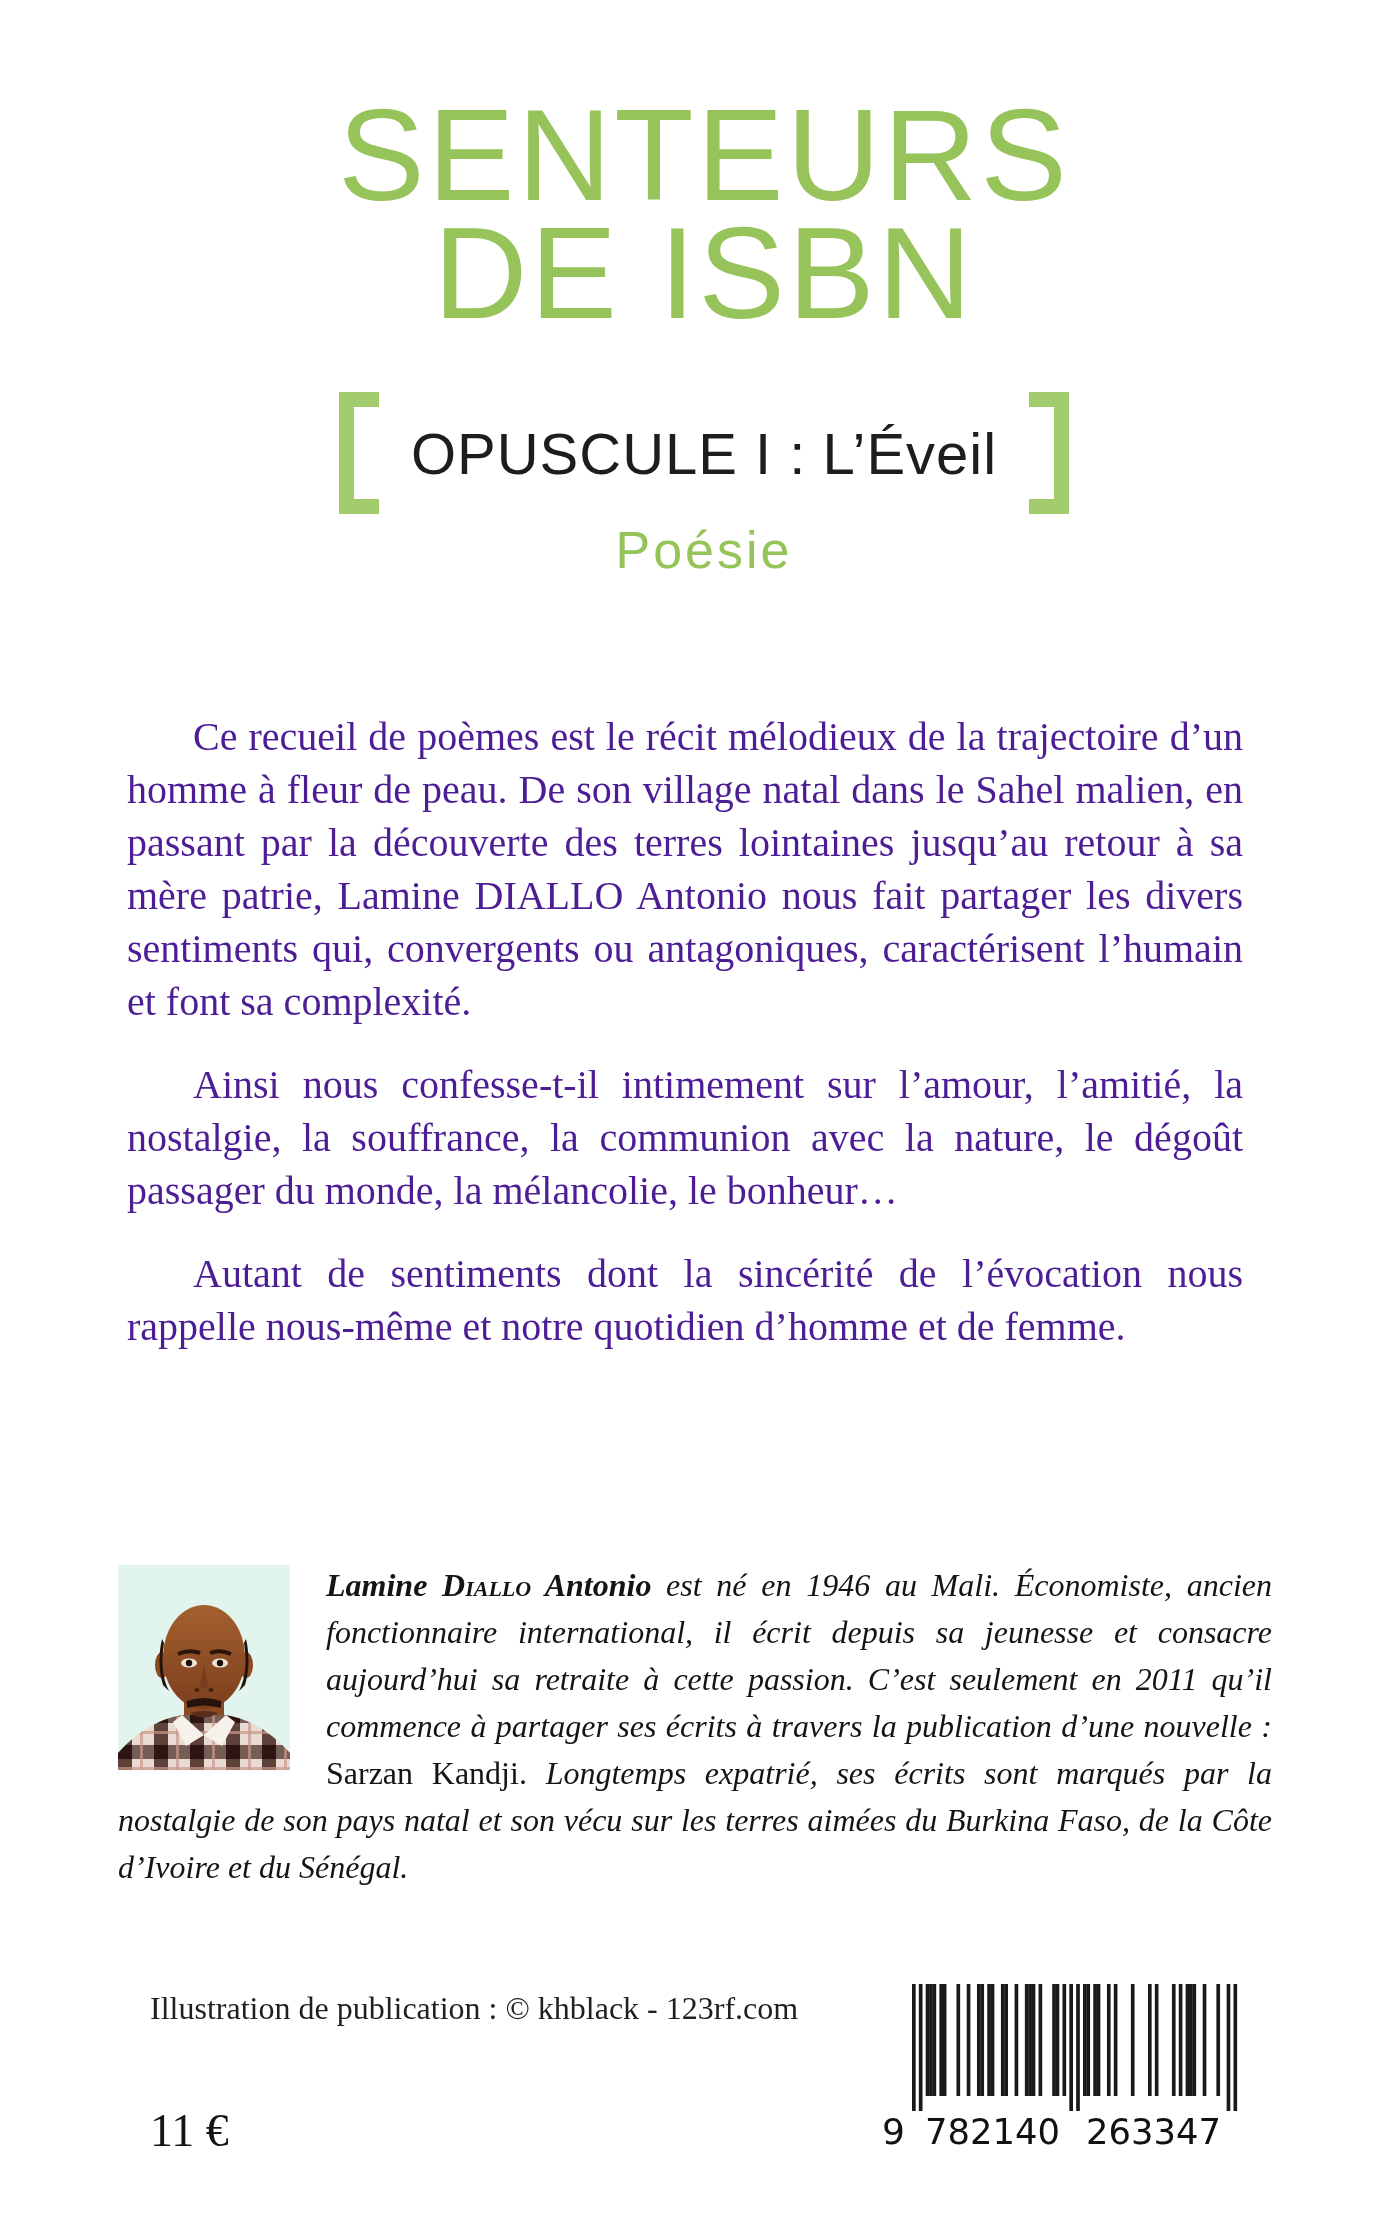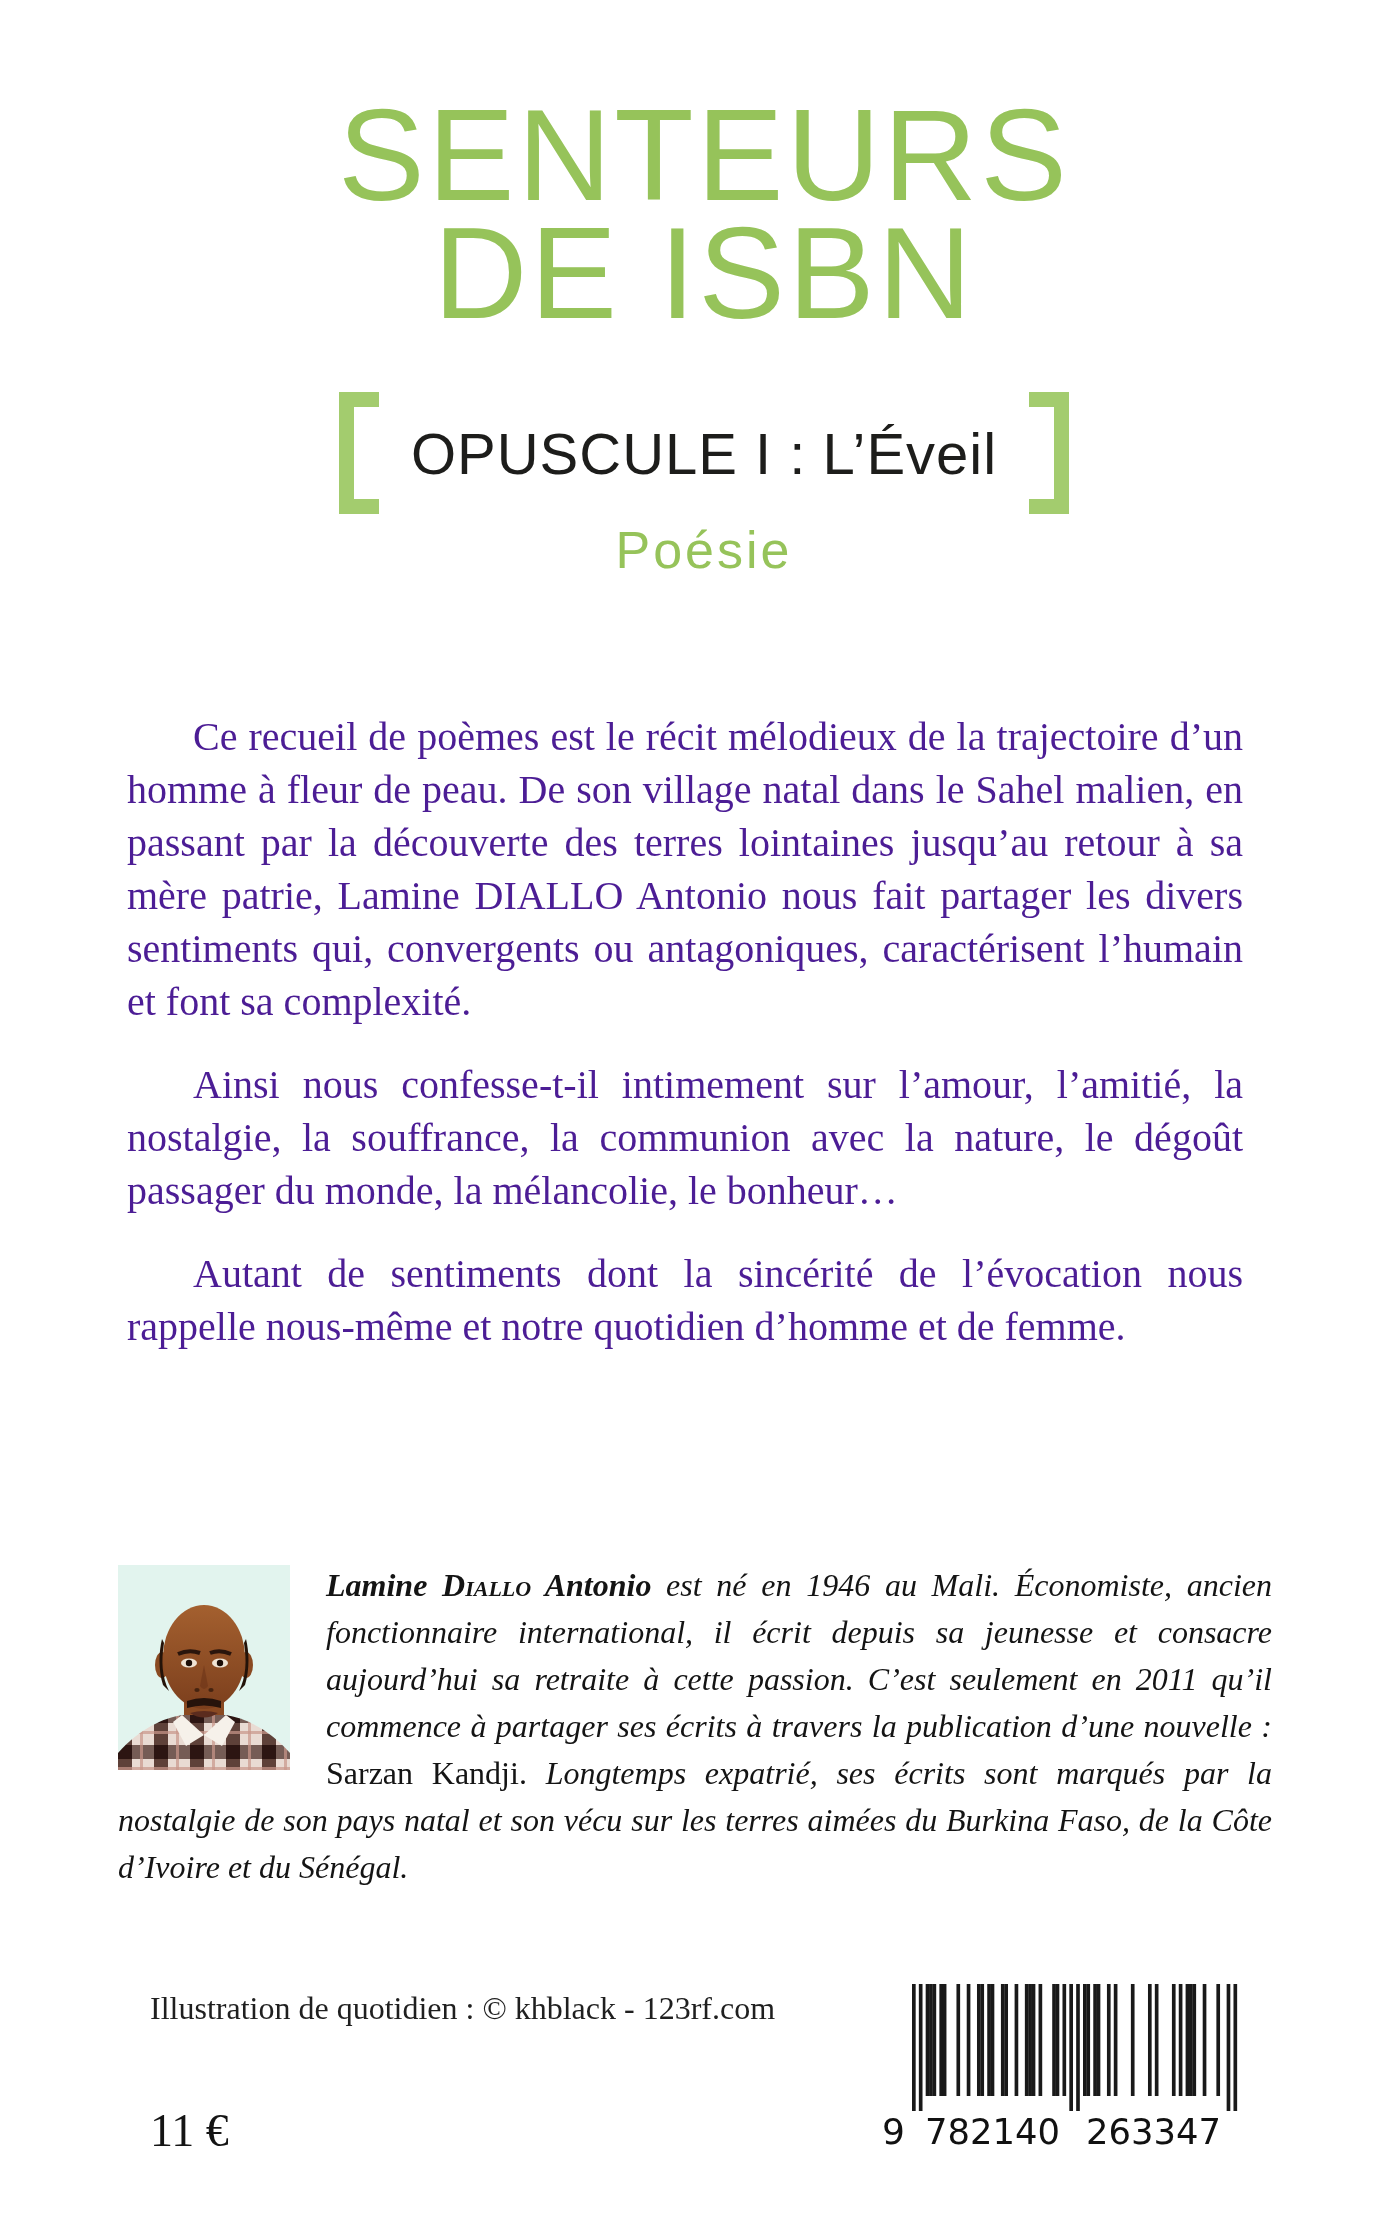--- a/index.html
+++ b/index.html
@@ -131,21 +131,21 @@
         <path d="M86,100 L82,121 Q86,127 90,121 L86,100 Z" fill="#6f3618" opacity="0.65"></path>
         <ellipse cx="79" cy="125" rx="2.6" ry="2" fill="#46230f"></ellipse>
         <ellipse cx="93" cy="125" rx="2.6" ry="2" fill="#46230f"></ellipse>
         <path d="M69,136 Q86,130 103,136 L103,143 Q86,138 69,143 Z" fill="#26130b"></path>
         <path d="M72,148 Q86,144 100,148 Q86,157 72,148 Z" fill="#5b2c1e"></path>
       </svg>
     </span>
     <span class="author-name"><span>Lamine </span><span class="caps">Diallo</span><span> Antonio</span></span><span> est né en 1946 au Mali. Économiste, ancien fonctionnaire international, il écrit depuis sa jeunesse et consacre aujourd’hui sa retraite à cette passion. C’est seulement en 2011 qu’il commence à partager ses écrits à travers la publication d’une nouvelle : </span><span class="roman">Sarzan Kandji.</span><span> Longtemps expatrié, ses écrits sont marqués par la nostalgie de son pays natal et son vécu sur les terres aimées du Burkina Faso, de la Côte d’Ivoire et du Sénégal.</span>
   </div>
 
-  <div class="credit">Illustration de quotidien : © khblack - 123rf.com</div>
+  <div class="credit">Illustration de publication : © khblack - 123rf.com</div>
   <div class="price">11 €</div>
 
   <svg class="barcode" viewBox="0 0 372 170">
     <rect width="372" height="170" fill="#ffffff"></rect>
     <g id="barcode-bars" fill="#191919">
         <rect x="32.00" y="0" width="3.67" height="127"></rect>
         <rect x="38.84" y="0" width="3.67" height="127"></rect>
         <rect x="45.68" y="0" width="3.67" height="112"></rect>
         <rect x="49.10" y="0" width="3.67" height="112"></rect>
         <rect x="52.52" y="0" width="3.67" height="112"></rect>

